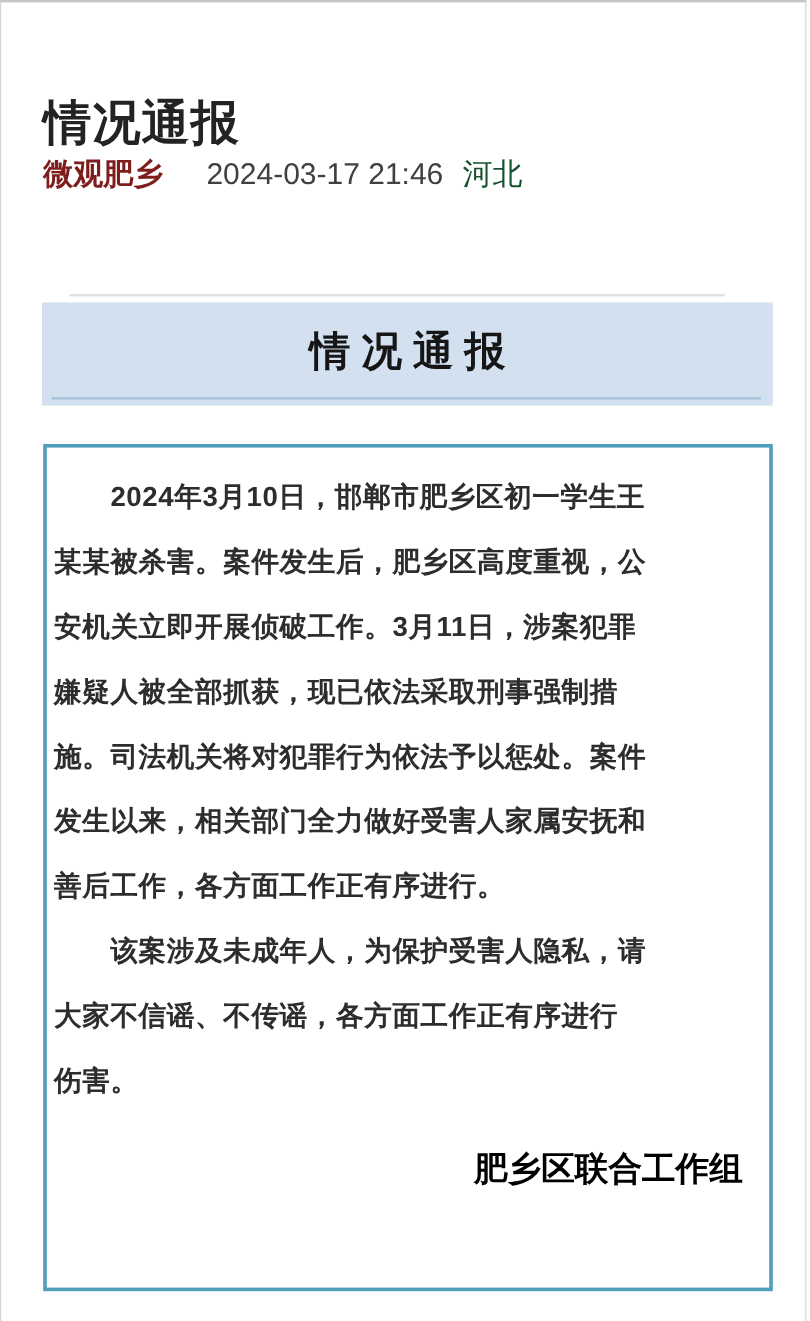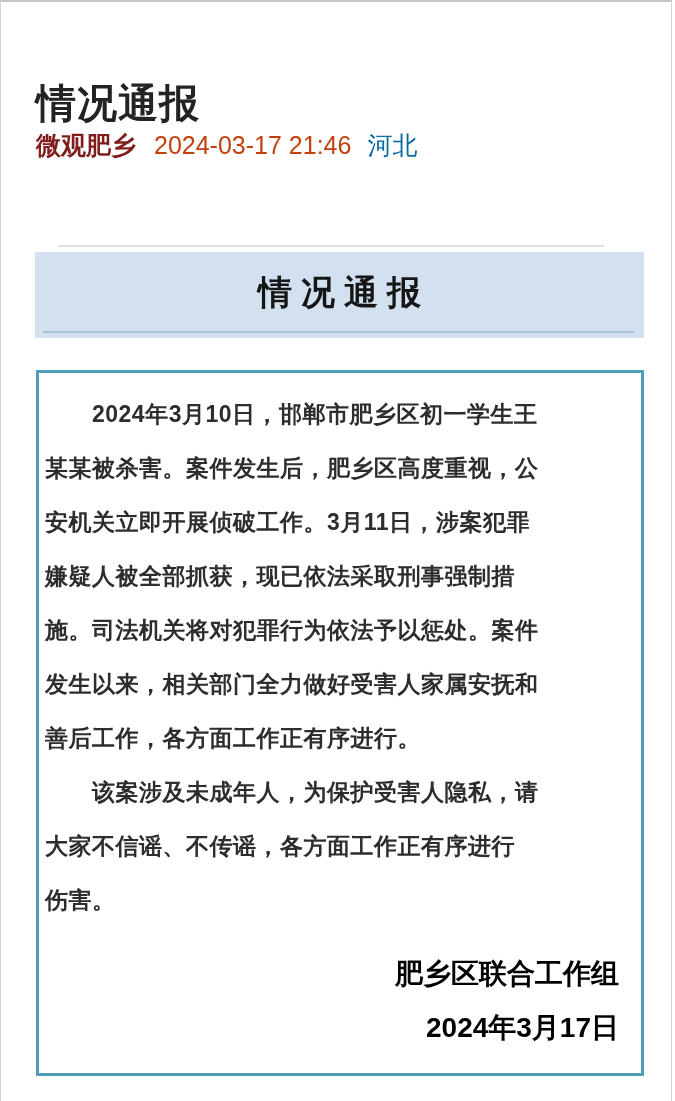--- a/index.html
+++ b/index.html
@@ -18,22 +18,22 @@
     position:absolute; left:35px; top:50px;
     font-size:40px; line-height:48px; font-weight:700;
     color:#232323; letter-spacing:1px;
   }
   .byline {
     position:absolute; left:35px; top:128px;
     display:flex; align-items:baseline;
     font-size:25px; line-height:30px;
   }
   .byline .source { color:#7f1d1d; font-weight:600; }
-  .byline .pub-time { color:#c2410c; margin-left:18px; }
-  .byline .region { color:#0369a1; margin-left:16px;text-align:right; }
+  .byline .pub-time { color:#404040; margin-left:36px; }
+  .byline .region { color:#14532d; margin-left:16px;text-align:right; }
 
   .notice-image { position:absolute; left:0; top:0; width:675px; height:1101px; }
   .faint-line {
     position:absolute; left:57px; top:243px;
     width:546px; height:2px; background:#e0e0e0;
   }
   .banner {
     position:absolute; left:34px; top:250px;
     width:609px; height:86px;
     background:#d2e0f0;
@@ -97,19 +97,18 @@
 安机关立即开展侦破工作。3月11日，涉案犯罪
 嫌疑人被全部抓获，现已依法采取刑事强制措
 施。司法机关将对犯罪行为依法予以惩处。案件
 发生以来，相关部门全力做好受害人家属安抚和
 善后工作，各方面工作正有序进行。</p>
       <p class="notice-para">　　该案涉及未成年人，为保护受害人隐私，请
 大家不信谣、不传谣，各方面工作正有序进行
 伤害。</p>
       <div class="signature-block">
         <div>肥乡区联合工作组</div>
-        <div>2024年3月17日</div>
       </div>
     </div>
 
   </div>
 
 </div>
 
 </body></html>

